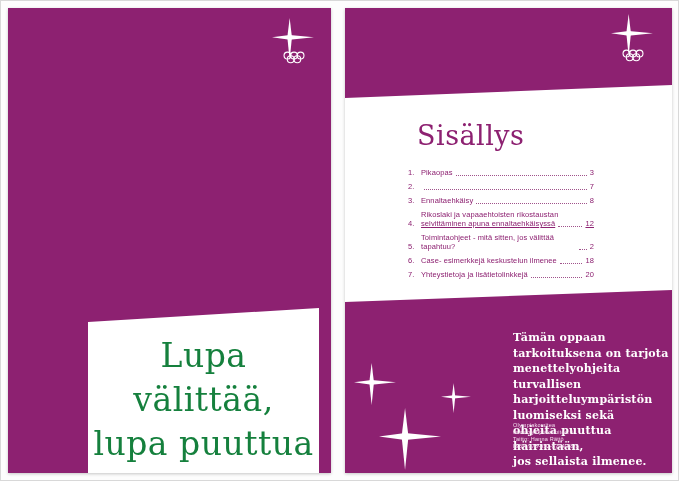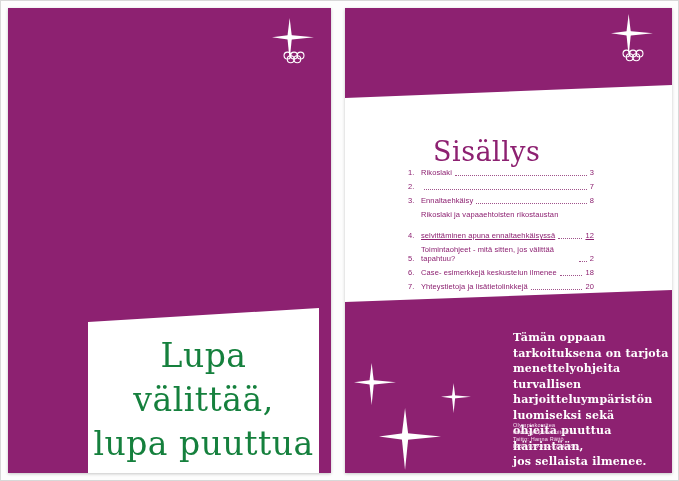--- a/index.html
+++ b/index.html
@@ -37,34 +37,34 @@
   
   .band-top{
     position:absolute;left:0;top:0;width:100%;height:100px;background:#8d2171;
     clip-path:polygon(0 0,100% 0,100% 77px,0 90px);
   }
   .band-bottom{
     position:absolute;left:0;top:282px;width:100%;height:183px;background:#8d2171;
     clip-path:polygon(0 12px,100% 0,100% 100%,0 100%);
   }
   .toc-heading{
-    position:absolute;left:72px;top:112px;margin:16px;
+    position:absolute;left:72px;top:112px;margin:0;
     font-family:"DejaVu Serif",serif;font-weight:500;
     font-size:27px;color:#8d2171;letter-spacing:.5px;
   }
   .toc-list{
     position:absolute;left:63px;top:160px;width:186px;
     display:flex;flex-direction:column;gap:5px;
     font-size:7.5px;line-height:9px;color:#8d2171;letter-spacing:.1px;
   }
   .toc-row{display:flex;align-items:flex-end;}
   .toc-num{width:13px;flex:none;}
   .toc-dots{flex:1;border-bottom:1px dotted #a0538b;margin:0 3px 1.5px 3px;min-width:8px;}
   .toc-page-num{flex:none;text-align:right;}
-  .toc-two-line{flex:1;display:flex;flex-direction:column;gap:12px;}
+  .toc-two-line{flex:1;display:flex;flex-direction:column;gap:0;}
   .toc-cont-row{display:flex;align-items:flex-end;text-decoration:underline;}
 
   .intro-text{
     position:absolute;left:168px;top:322px;width:172px;
     font-family:"DejaVu Serif",serif;font-weight:bold;
     font-size:11px;line-height:15.5px;color:#ffffff;letter-spacing:.2px;
     white-space:pre-line;
   }
   .colophon{
     position:absolute;left:168px;top:414px;
@@ -119,21 +119,21 @@
         </g>
       </svg>
     </div>
 
     <h2 class="toc-heading">Sisällys</h2>
 
     <div class="toc-list">
 
       <div class="toc-row">
         <span class="toc-num">1.</span>
-        <span>Rikoslaki</span>
+        <span>Pikaopas</span>
         <span class="toc-dots"></span>
         <span class="toc-page-num">3</span>
       </div>
 
       <div class="toc-row">
         <span class="toc-num">2.</span>
         <span class="toc-dots"></span>
         <span class="toc-page-num">7</span>
       </div>
 

